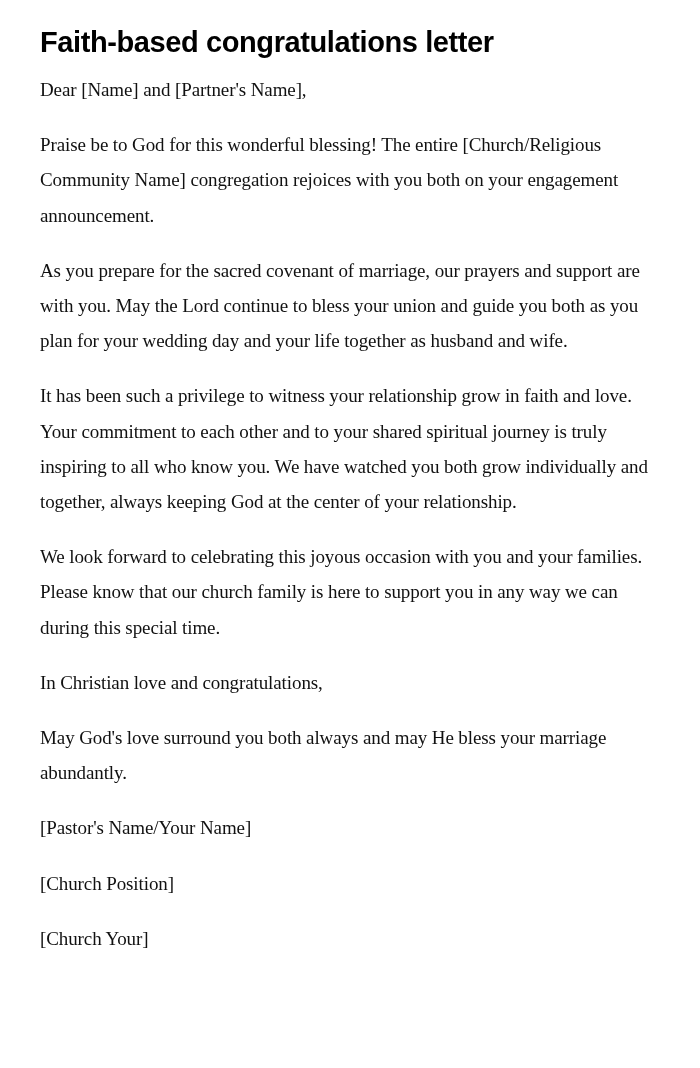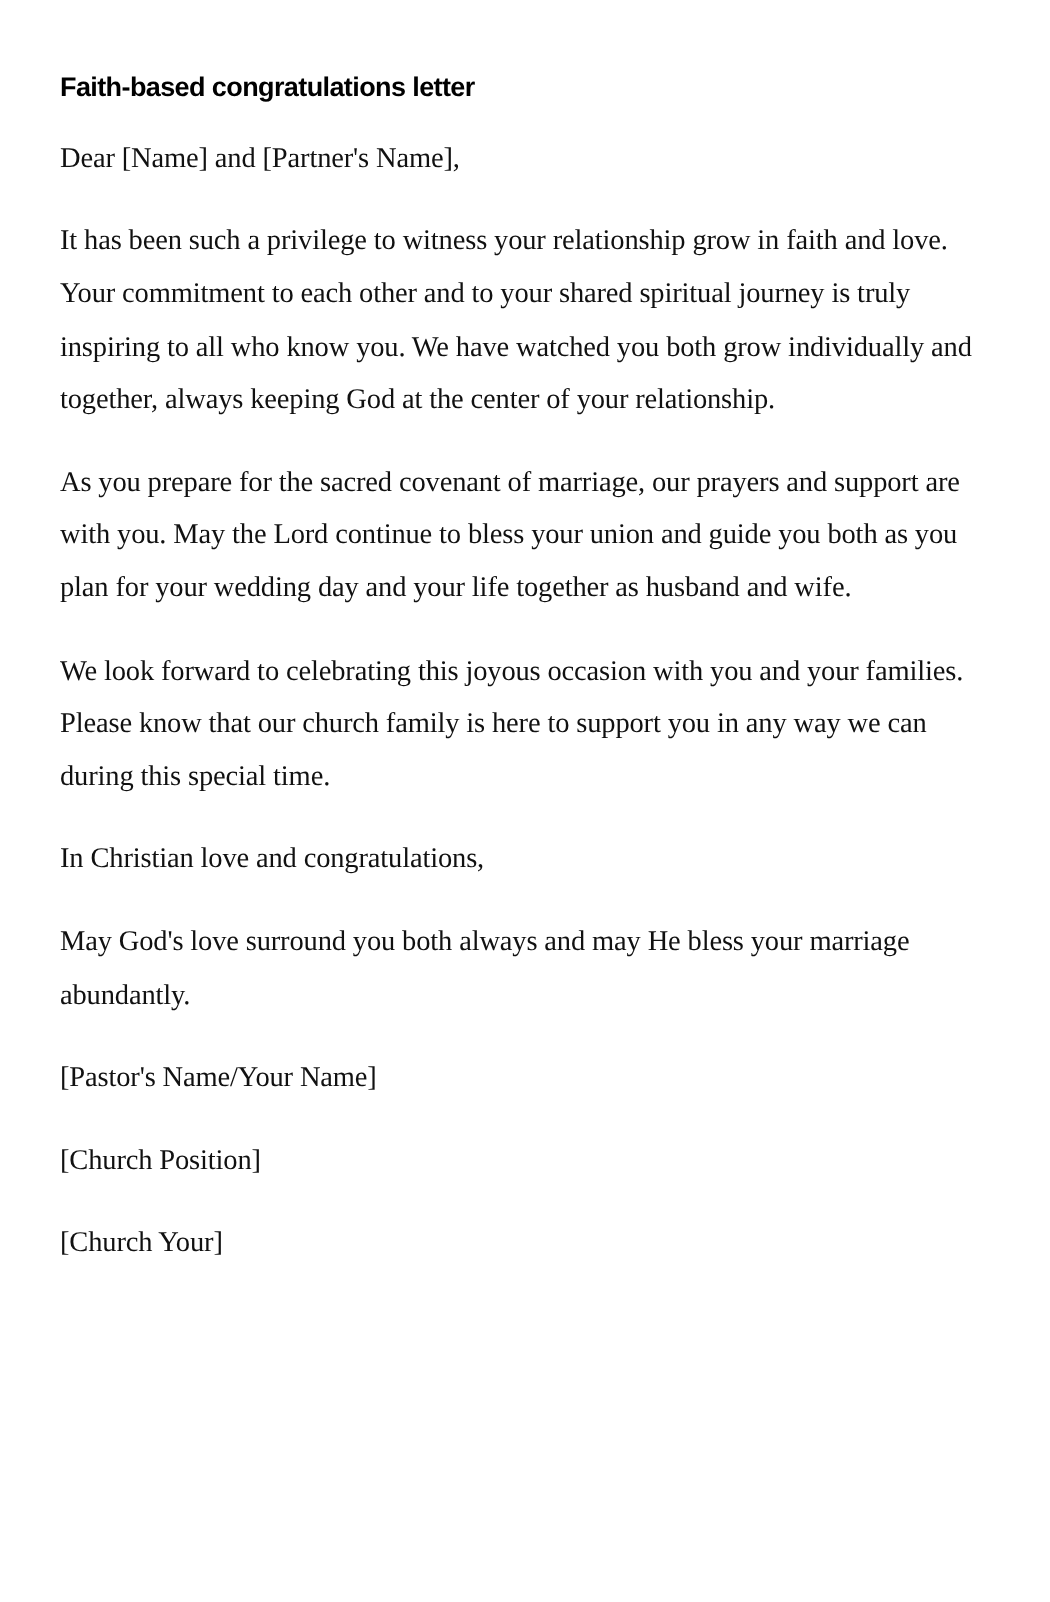--- a/index.html
+++ b/index.html
@@ -3,36 +3,37 @@
   <meta charset="utf-8">
   <style>
     html, body { margin: 0; padding: 0; background: #ffffff; }
     body {
       width: 700px; height: 1068px; overflow: hidden;
       font-family: "Liberation Sans", sans-serif;
       color: #111111;
     }
     .page { padding: 22px 40px 0 40px; }
     h1 {
-      font-size: 18px; font-weight: bold; margin: 16px 0 10px 0;
+      font-size: 29px; font-weight: bold; margin: 0 0 10px 0;
       line-height: 40px; letter-spacing: -0.4px; color: #000;
     }
     p {
       font-size: 19px; line-height: 35.2px; margin: 0 0 20px 0;
       letter-spacing: -0.1px;
       font-family: Liberation Serif, serif;
     }
   </style>
 </head>
 <body>
 
 <div class="page">
   <h1>Faith-based congratulations letter</h1>
   <p>Dear [Name] and [Partner's Name],</p>
+  <p>Praise be to God for this wonderful blessing! The entire [Church/Religious Community Name] congregation rejoices with you both on your engagement announcement.</p>
+  <p>As you prepare for the sacred covenant of marriage, our prayers and support are with you. May the Lord continue to bless your union and guide you both as you plan for your wedding day and your life together as husband and wife.</p>
   <p>It has been such a privilege to witness your relationship grow in faith and love. Your commitment to each other and to your shared spiritual journey is truly inspiring to all who know you. We have watched you both grow individually and together, always keeping God at the center of your relationship.</p>
-  <p>As you prepare for the sacred covenant of marriage, our prayers and support are with you. May the Lord continue to bless your union and guide you both as you plan for your wedding day and your life together as husband and wife.</p>
   <p>We look forward to celebrating this joyous occasion with you and your families. Please know that our church family is here to support you in any way we can during this special time.</p>
   <p>In Christian love and congratulations,</p>
   <p>May God's love surround you both always and may He bless your marriage abundantly.</p>
   <p>[Pastor's Name/Your Name]</p>
   <p>[Church Position]</p>
   <p>[Church Your]</p>
 </div>
 
 </body></html>

